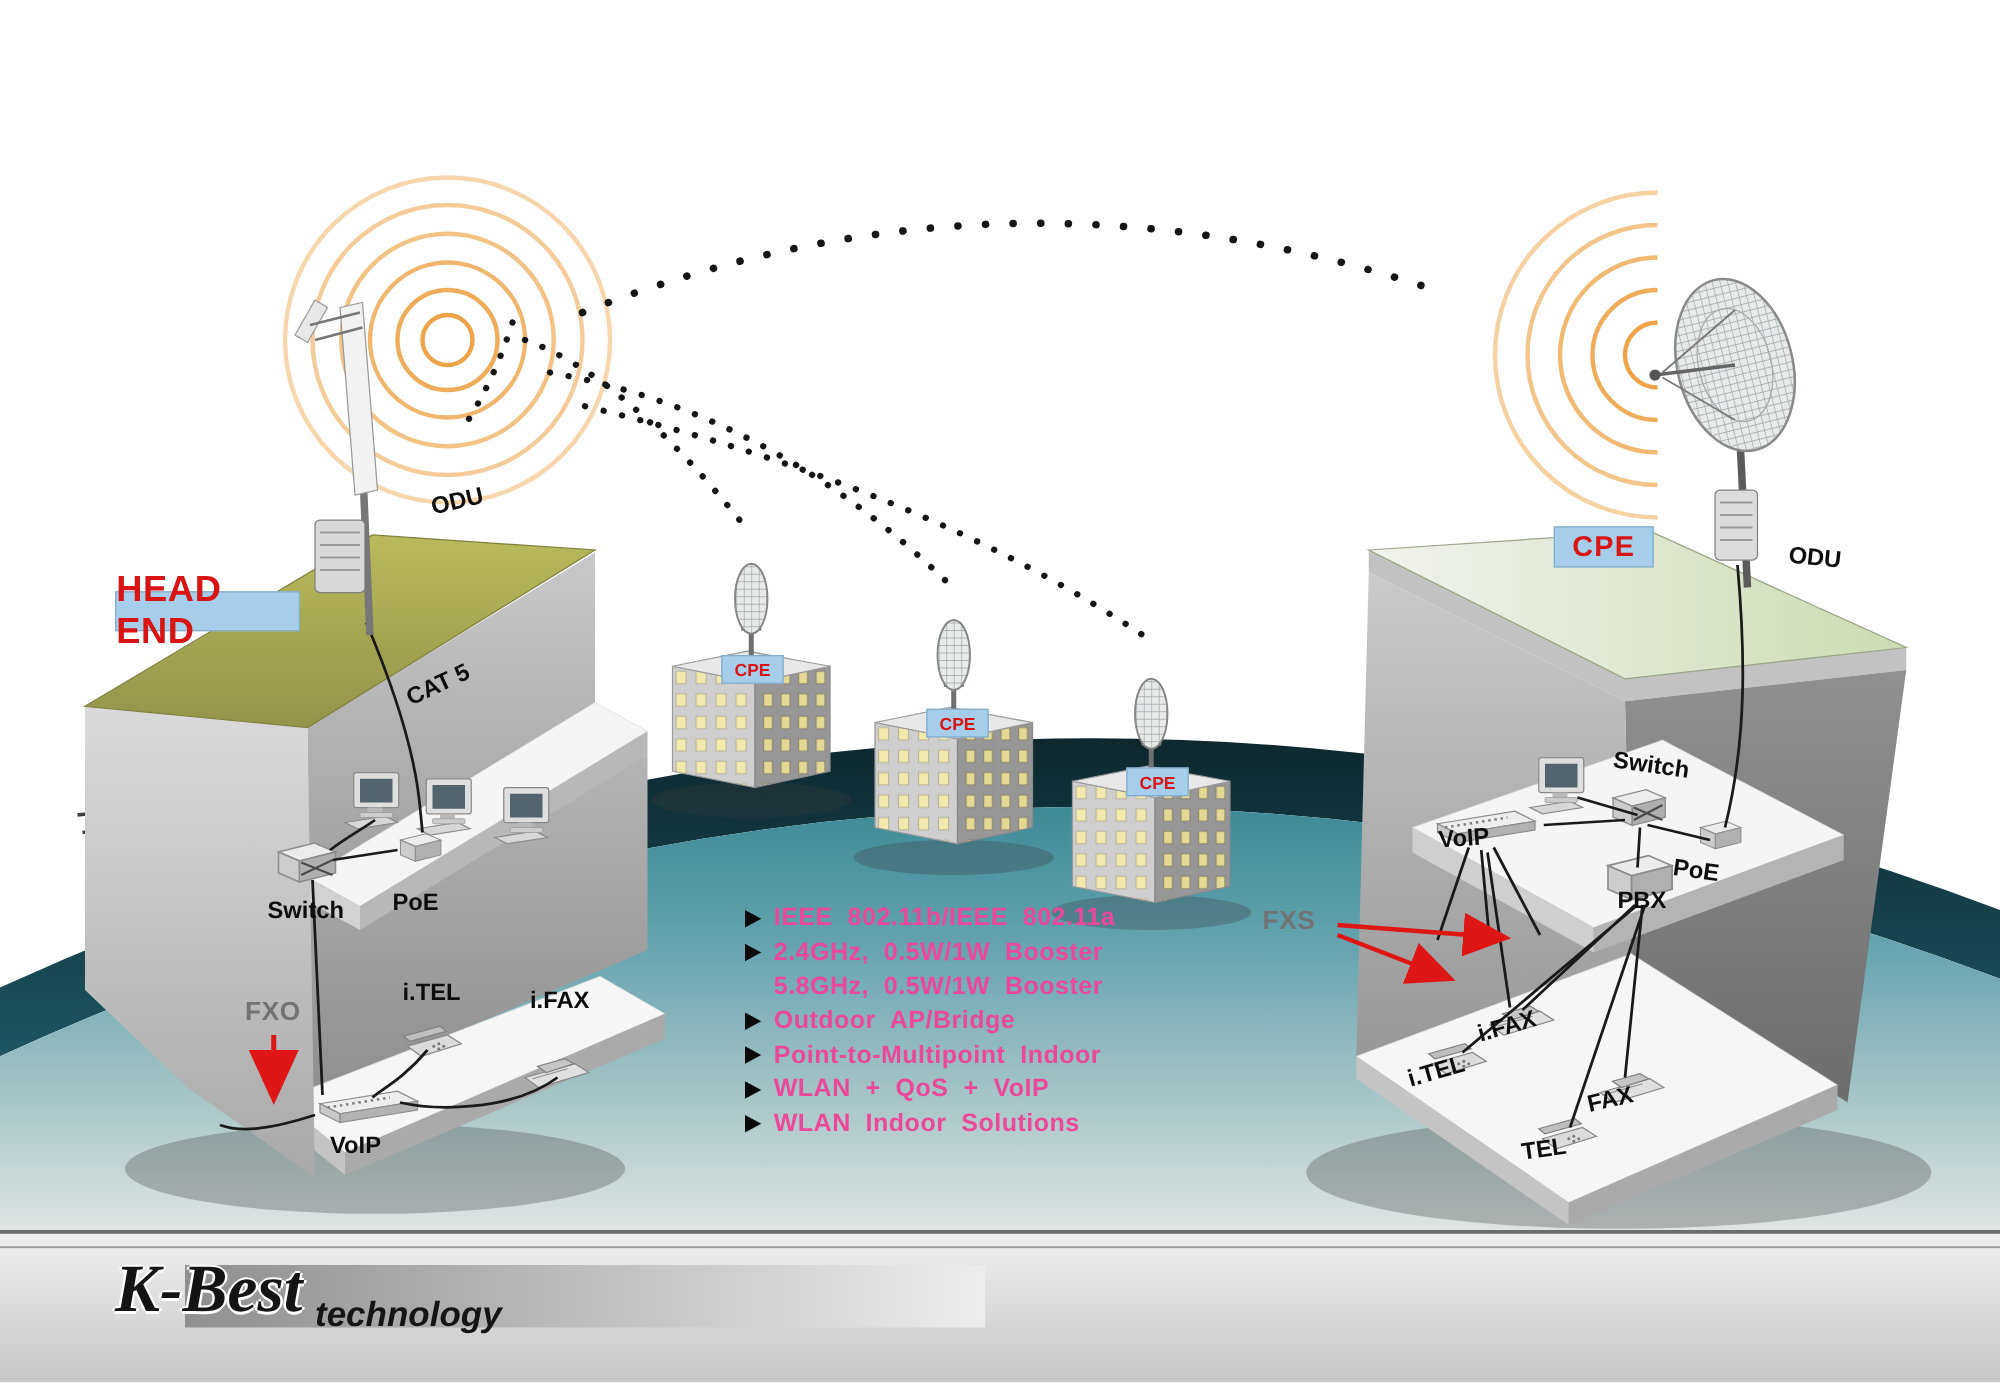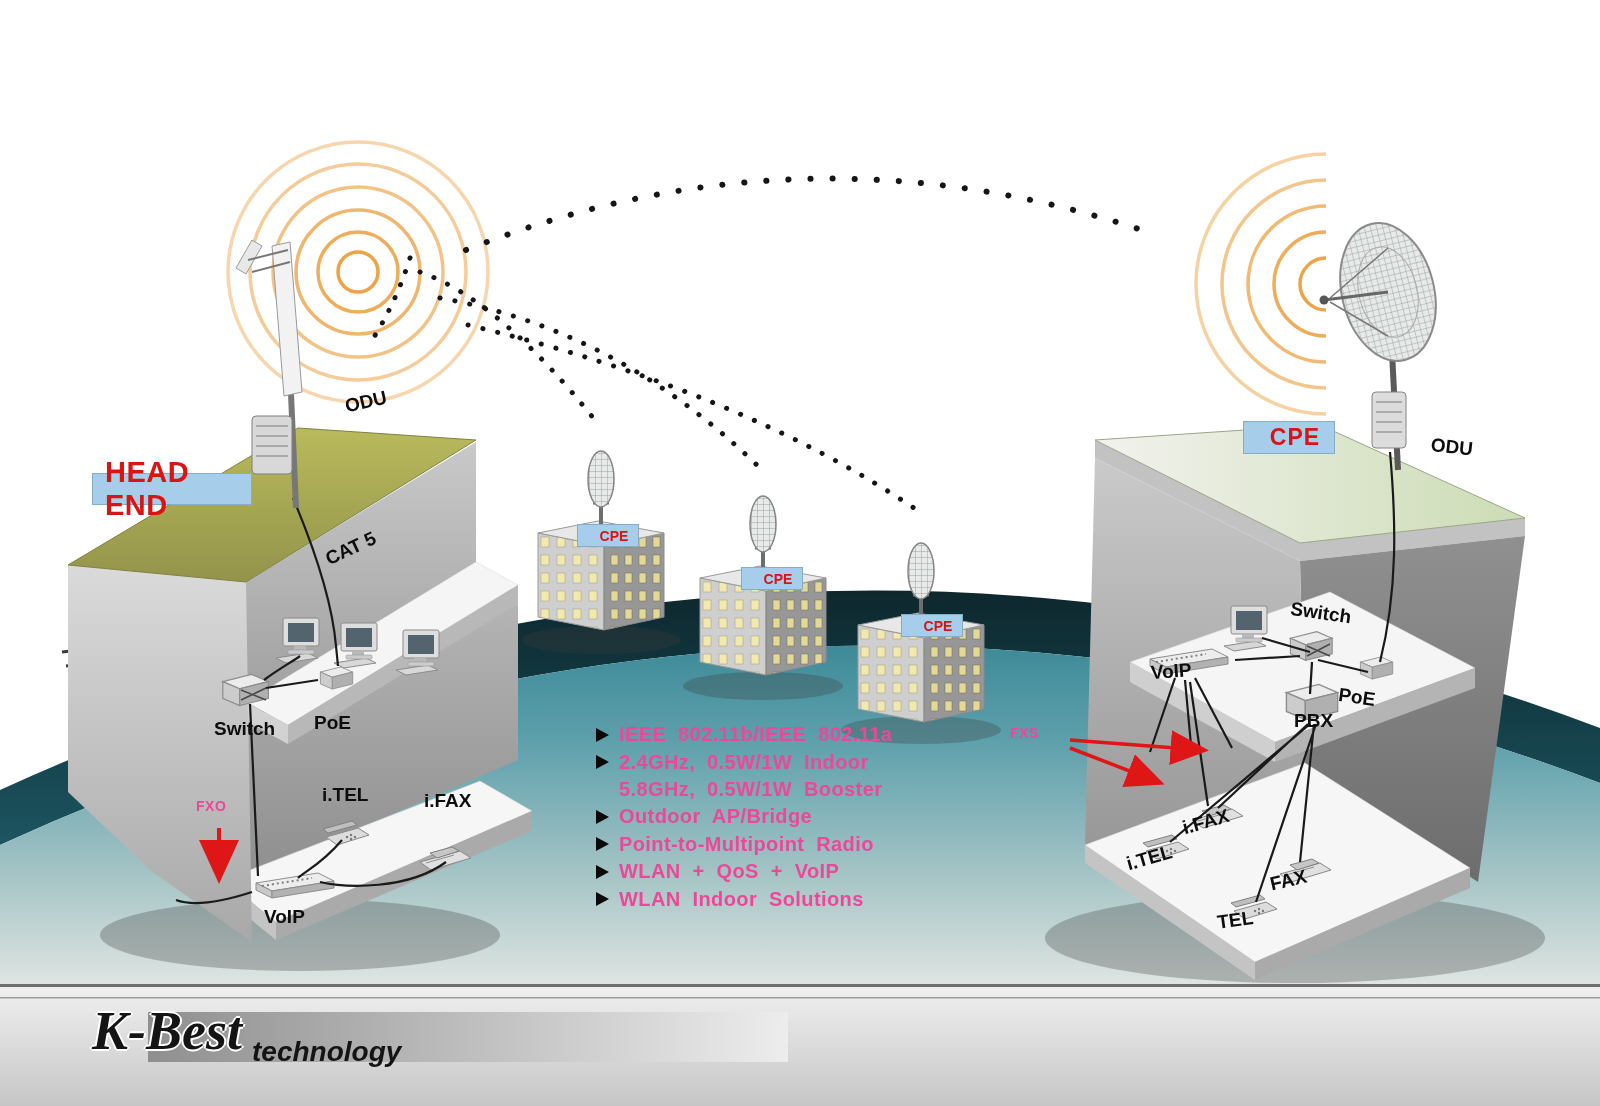--- a/index.html
+++ b/index.html
@@ -1,24 +1,24 @@
 <!DOCTYPE html>
 <html><head>
 <meta charset="utf-8">
 <style>
   html,body{margin:0;padding:0;background:#fff;}
   #stage{position:relative;width:1600px;height:1106px;background:#ffffff;overflow:hidden;
          font-family:"Liberation Sans",sans-serif;}
   #stage svg{position:absolute;left:0;top:0;}
   .lbl{position:absolute;font:bold 19px "Liberation Sans",sans-serif;color:#0d0d0d;
        white-space:nowrap;transform-origin:left top;}
-  .red{color:#ec4899;font-size:14px;letter-spacing:.5px;}
+  .red{color:#737373;font-size:21px;letter-spacing:.5px;}
   .chip{position:absolute;background:#a6cde9;border:1px solid #84adc9;color:#d81414;
         font-weight:bold;display:flex;align-items:center;justify-content:center;
-        font-family:"Liberation Sans",sans-serif;padding-left:12px;}
+        font-family:"Liberation Sans",sans-serif;}
   .chip-big{font-size:29px;letter-spacing:.5px;}
   .chip-cpe{font-size:23px;letter-spacing:1px;}
   .chip-sm{font-size:14px;}
   #features{position:absolute;left:596px;top:721px;}
   .frow{display:flex;align-items:center;height:27.4px;}
   .tri{width:0;height:0;border-left:13px solid #0a0a0a;border-top:7px solid transparent;
        border-bottom:7px solid transparent;margin-right:10px;flex:none;}
   .frow.nb .tri{visibility:hidden;}
   .ftext{font:bold 20px "Liberation Sans",sans-serif;color:#ec4899;white-space:pre;letter-spacing:.4px;}
   #brand{position:absolute;left:92px;top:1000px;font:italic bold 54px "Liberation Serif",serif;
@@ -332,33 +332,33 @@
 <div class="lbl" style="left:1216px;top:912px;transform:rotate(-8deg);">TEL</div>
 <div class="lbl" style="left:1432px;top:434px;transform:rotate(6deg);">ODU</div>
 
 <div id="features">
   <div class="frow">
     <span class="tri"></span>
     <span class="ftext">IEEE  802.11b/IEEE  802.11a</span>
   </div>
   <div class="frow">
     <span class="tri"></span>
-    <span class="ftext">2.4GHz,  0.5W/1W  Indoor</span>
+    <span class="ftext">2.4GHz,  0.5W/1W  Booster</span>
   </div>
   <div class="frow nb">
     <span class="tri"></span>
     <span class="ftext">5.8GHz,  0.5W/1W  Booster</span>
   </div>
   <div class="frow">
     <span class="tri"></span>
     <span class="ftext">Outdoor  AP/Bridge</span>
   </div>
   <div class="frow">
     <span class="tri"></span>
-    <span class="ftext">Point-to-Multipoint  Radio</span>
+    <span class="ftext">Point-to-Multipoint  Indoor</span>
   </div>
   <div class="frow">
     <span class="tri"></span>
     <span class="ftext">WLAN  +  QoS  +  VoIP</span>
   </div>
   <div class="frow">
     <span class="tri"></span>
     <span class="ftext">WLAN  Indoor  Solutions</span>
   </div>
 </div>

